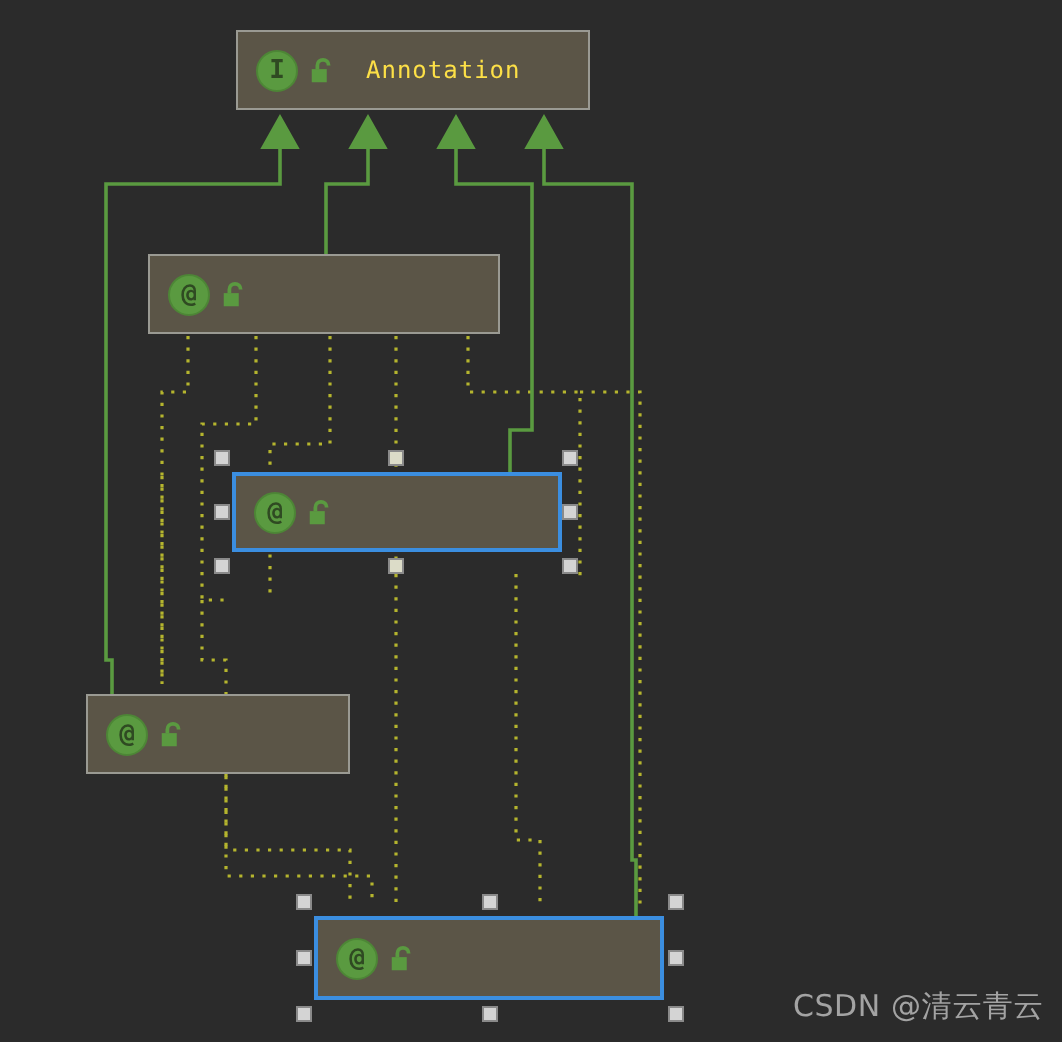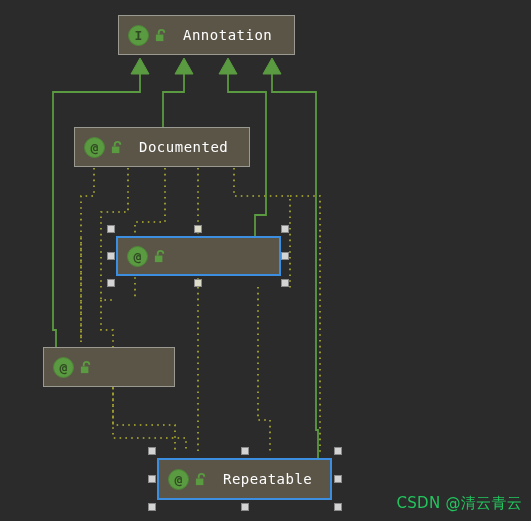--- a/index.html
+++ b/index.html
@@ -39,22 +39,22 @@
     display: flex;
     align-items: center;
     padding: 0 9px;
     height: 40px;
     white-space: nowrap;
   }
   .node.selected {
     border: 2px solid #3b8ee0;
   }
   .node-label {
-    color: #ffffff;
-    font-size: 14px;
+    color: #fde047;
+    font-size: 12px;
     letter-spacing: 0.5px;
     margin-left: 14px;
     font-family: "DejaVu Sans Mono", "Liberation Mono", monospace;
   }
   .type-icon {
     width: 21px;
     height: 21px;
     border-radius: 50%;
     background: #5a9a40;
     border: 1px solid #4d8636;
@@ -83,21 +83,21 @@
     border: 1px solid #8a8a8a;
     box-sizing: border-box;
   }
   .handle.tiny-mark {
     background: #dcdcc8;
   }
   #watermark {
     position: absolute;
     right: 9px;
     bottom: 8px;
-    color: #22c55e;
+    color: #a3a3a3;
     font-size: 15px;
     font-family: "DejaVu Sans", "Liberation Sans", sans-serif;
     letter-spacing: 0.3px;
     user-select: none;
   }
 </style>
 </head>
 <body>
 
 <div id="canvas">
@@ -160,21 +160,20 @@
   </div>
 
   <div class="node" style="left:74px; top:127px; width:176px;">
     <span class="type-icon">@</span>
     <span class="lock-icon">
       <svg viewBox="0 0 16 16" width="15" height="15" aria-hidden="true">
         <path d="M5 7 V5 a3 3 0 0 1 6 0" fill="none" stroke="#5a9a40" stroke-width="2"></path>
         <rect x="2" y="7" width="8" height="7" fill="#5a9a40"></rect>
       </svg>
     </span>
-    <span class="node-label">Documented</span>
   </div>
 
   <div class="node selected" style="left:116px; top:236px; width:165px;">
     <span class="type-icon">@</span>
     <span class="lock-icon">
       <svg viewBox="0 0 16 16" width="15" height="15" aria-hidden="true">
         <path d="M5 7 V5 a3 3 0 0 1 6 0" fill="none" stroke="#5a9a40" stroke-width="2"></path>
         <rect x="2" y="7" width="8" height="7" fill="#5a9a40"></rect>
       </svg>
     </span>
@@ -200,21 +199,20 @@
   </div>
 
   <div class="node selected" style="left:157px; top:458px; width:175px; height:42px;">
     <span class="type-icon">@</span>
     <span class="lock-icon">
       <svg viewBox="0 0 16 16" width="15" height="15" aria-hidden="true">
         <path d="M5 7 V5 a3 3 0 0 1 6 0" fill="none" stroke="#5a9a40" stroke-width="2"></path>
         <rect x="2" y="7" width="8" height="7" fill="#5a9a40"></rect>
       </svg>
     </span>
-    <span class="node-label">Repeatable</span>
   </div>
 
   <div class="handle" style="left:148px; top:447px;"></div>
   <div class="handle" style="left:241px; top:447px;"></div>
   <div class="handle" style="left:334px; top:447px;"></div>
   <div class="handle" style="left:148px; top:475px;"></div>
   <div class="handle" style="left:334px; top:475px;"></div>
   <div class="handle" style="left:148px; top:503px;"></div>
   <div class="handle" style="left:241px; top:503px;"></div>
   <div class="handle" style="left:334px; top:503px;"></div>

